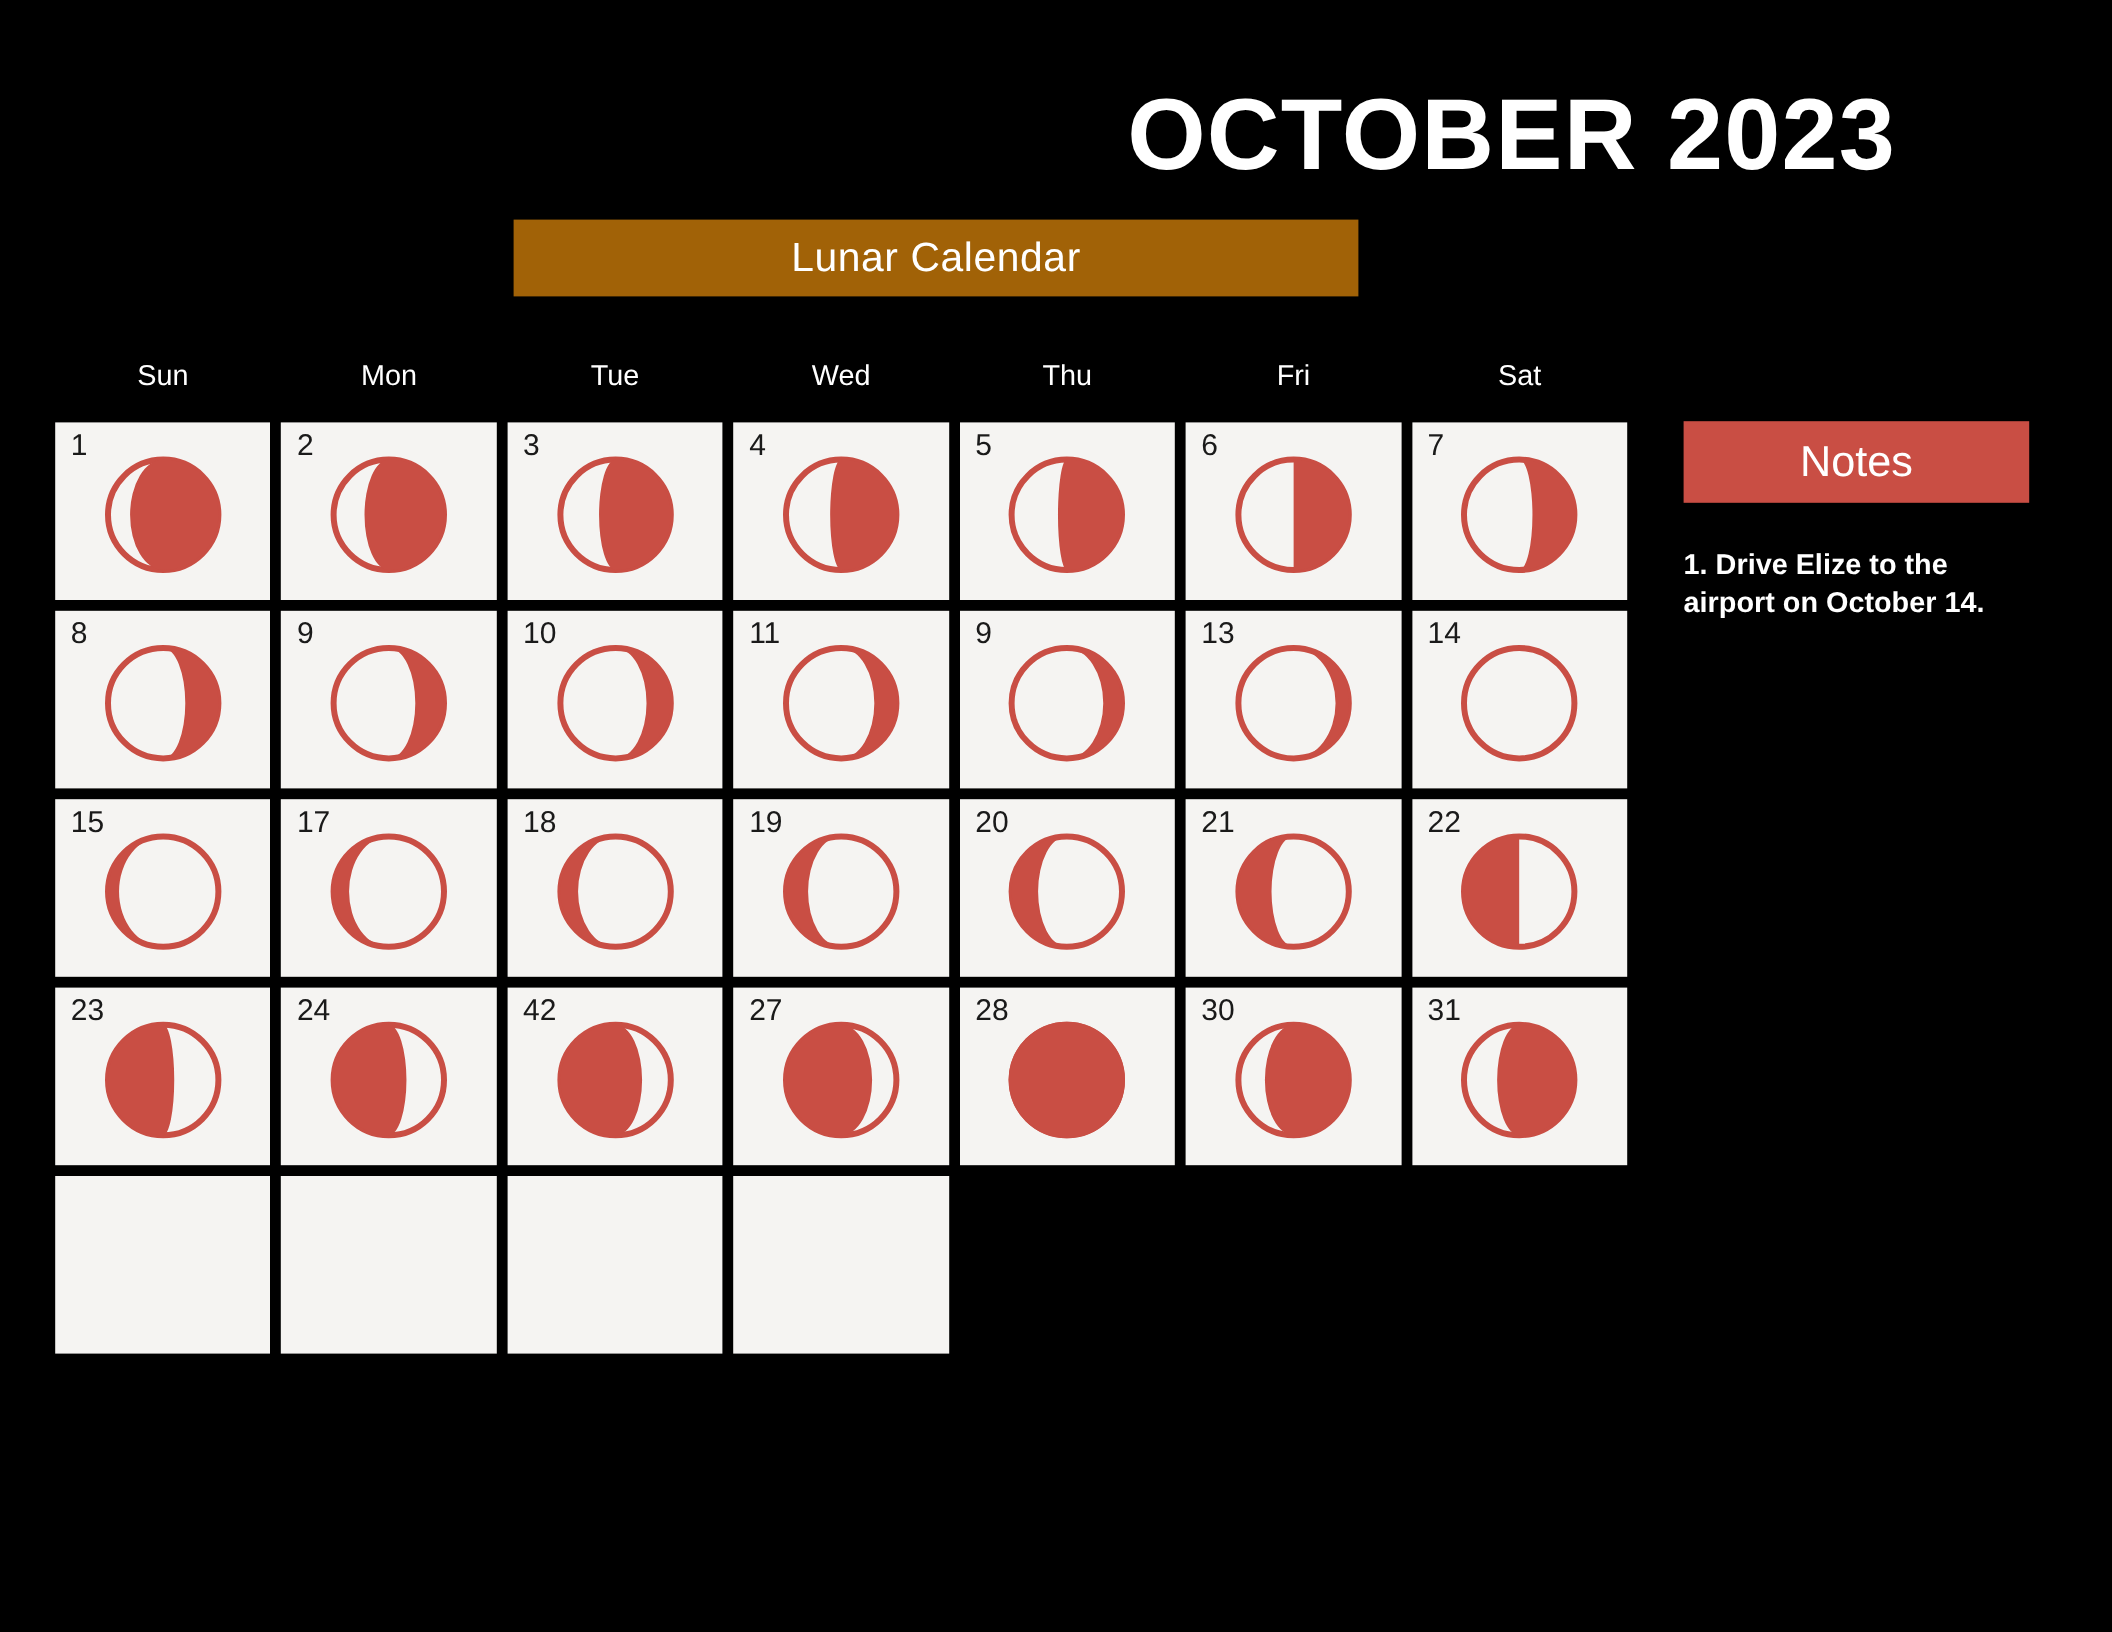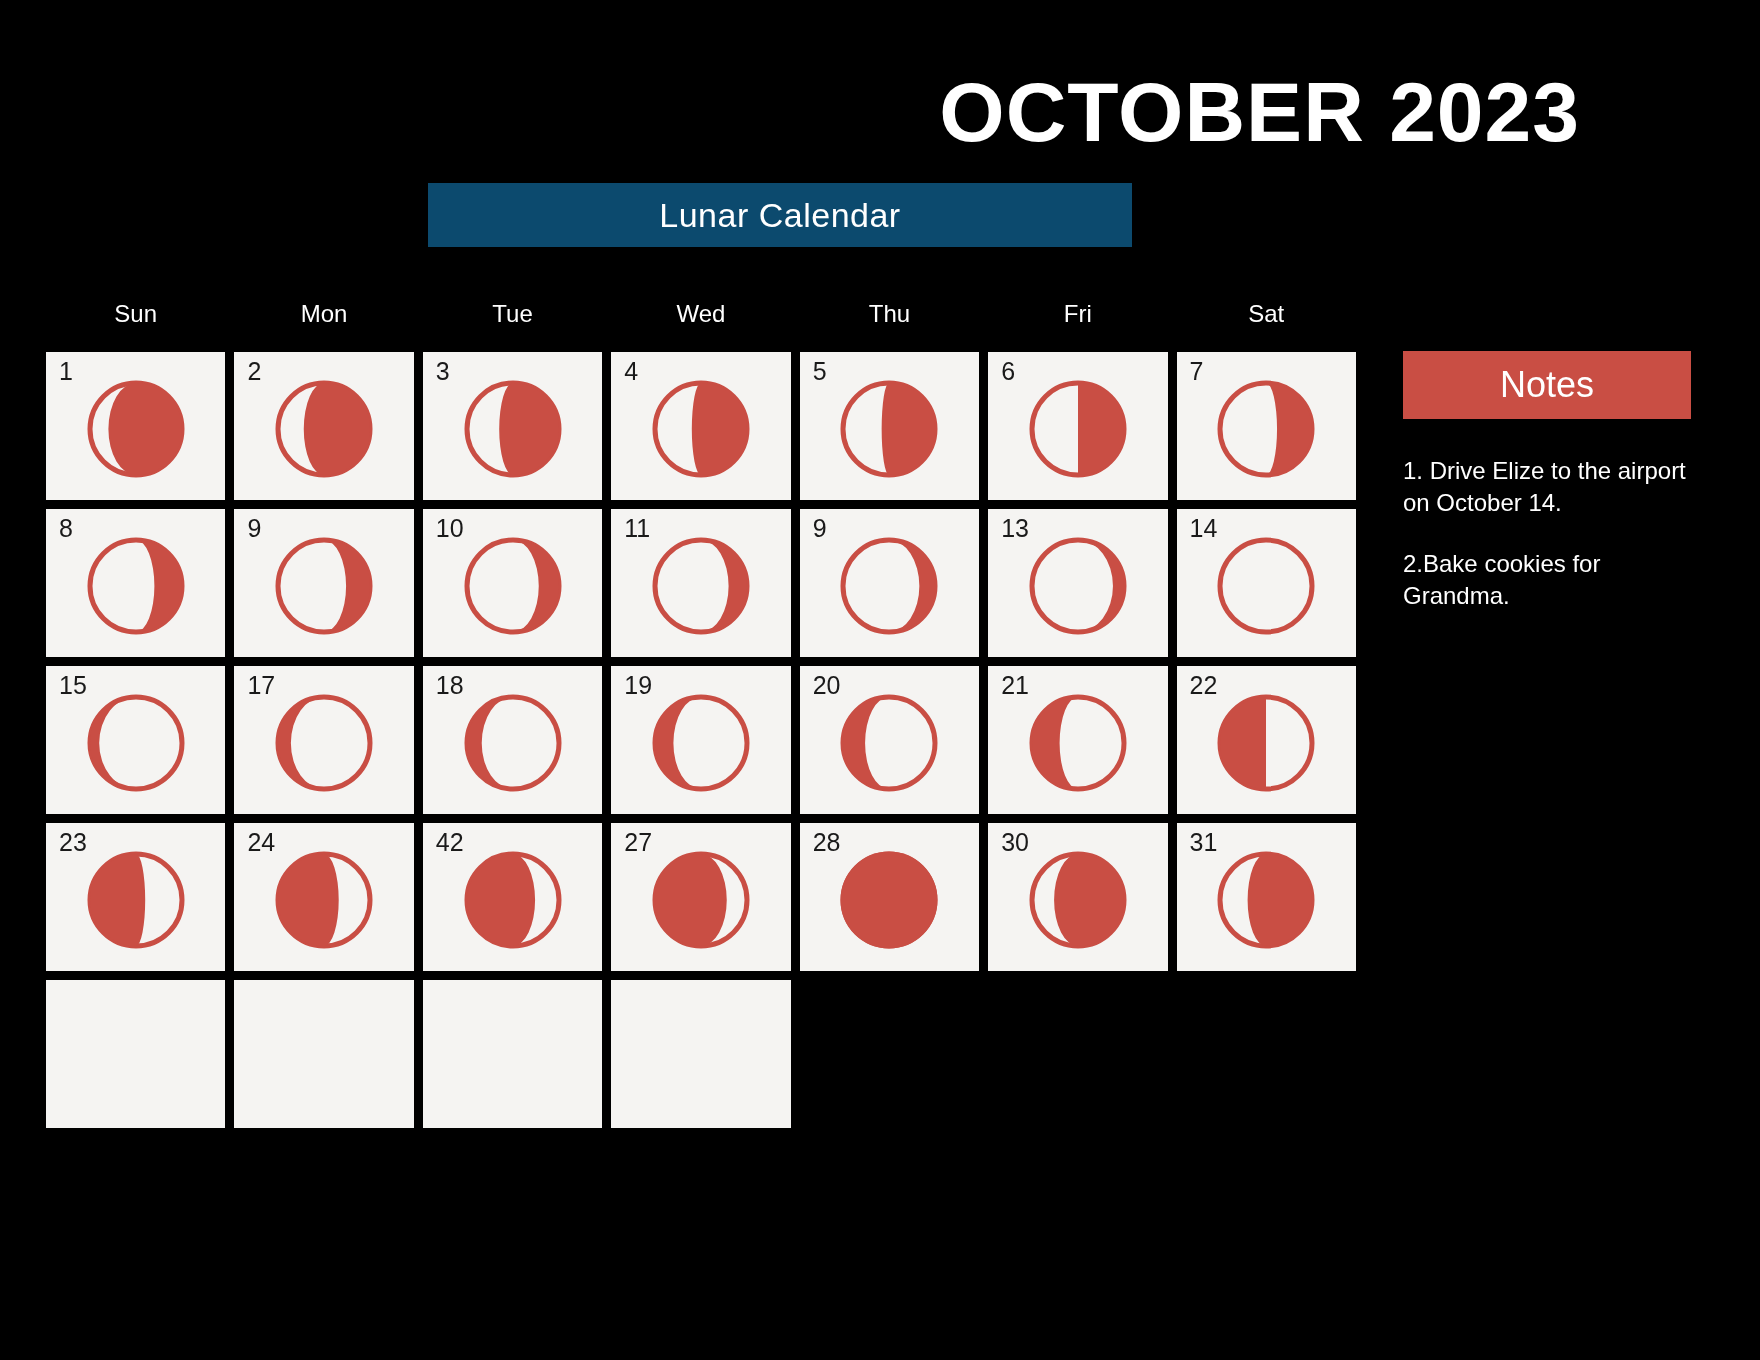--- a/index.html
+++ b/index.html
@@ -16,21 +16,21 @@
     position:absolute;left:0;top:70px;width:1580px;
     text-align:right;
     color:#ffffff;
     font-size:84px;
     font-weight:bold;
     letter-spacing:1px;
     line-height:1;
   }
   .subtitle-bar{
     position:absolute;left:428px;top:183px;width:704px;height:64px;
-    background:#0c4a6e;
+    background:#a16207;
     display:flex;align-items:center;justify-content:center;
   }
   .subtitle-bar span{
     color:#ffffff;font-size:34px;font-weight:400;letter-spacing:.5px;
   }
 
   
   .weekdays{
     position:absolute;left:46px;top:302px;width:1310px;
     display:grid;grid-template-columns:repeat(7,1fr);
@@ -67,21 +67,21 @@
 
   
   .notes-bar{
     position:absolute;left:1403px;top:351px;width:288px;height:68px;
     background:#C94E44;
     display:flex;align-items:center;justify-content:center;
   }
   .notes-bar span{color:#ffffff;font-size:36px;line-height:1;}
   .notes-body{
     position:absolute;left:1403px;top:455px;width:292px;
-    color:#ffffff;font-size:24px;line-height:1.32;
+    color:#ffffff;font-size:24px;line-height:1.32;font-weight:bold;
   }
   .note{margin:0 0 30px 0;}
 </style>
 </head>
 <body>
 
 <div class="page">
 
   <div class="title">OCTOBER 2023</div>
 
@@ -356,16 +356,15 @@
       <div class="cell empty"></div>
       <div class="cell empty"></div>
     </div>
 
   <div class="notes-bar">
     <span>Notes</span>
   </div>
 
   <div class="notes-body">
       <p class="note">1. Drive Elize to the airport on October 14.</p>
-      <p class="note">2.Bake cookies for Grandma.</p>
     </div>
 
 </div>
 
 </body></html>

